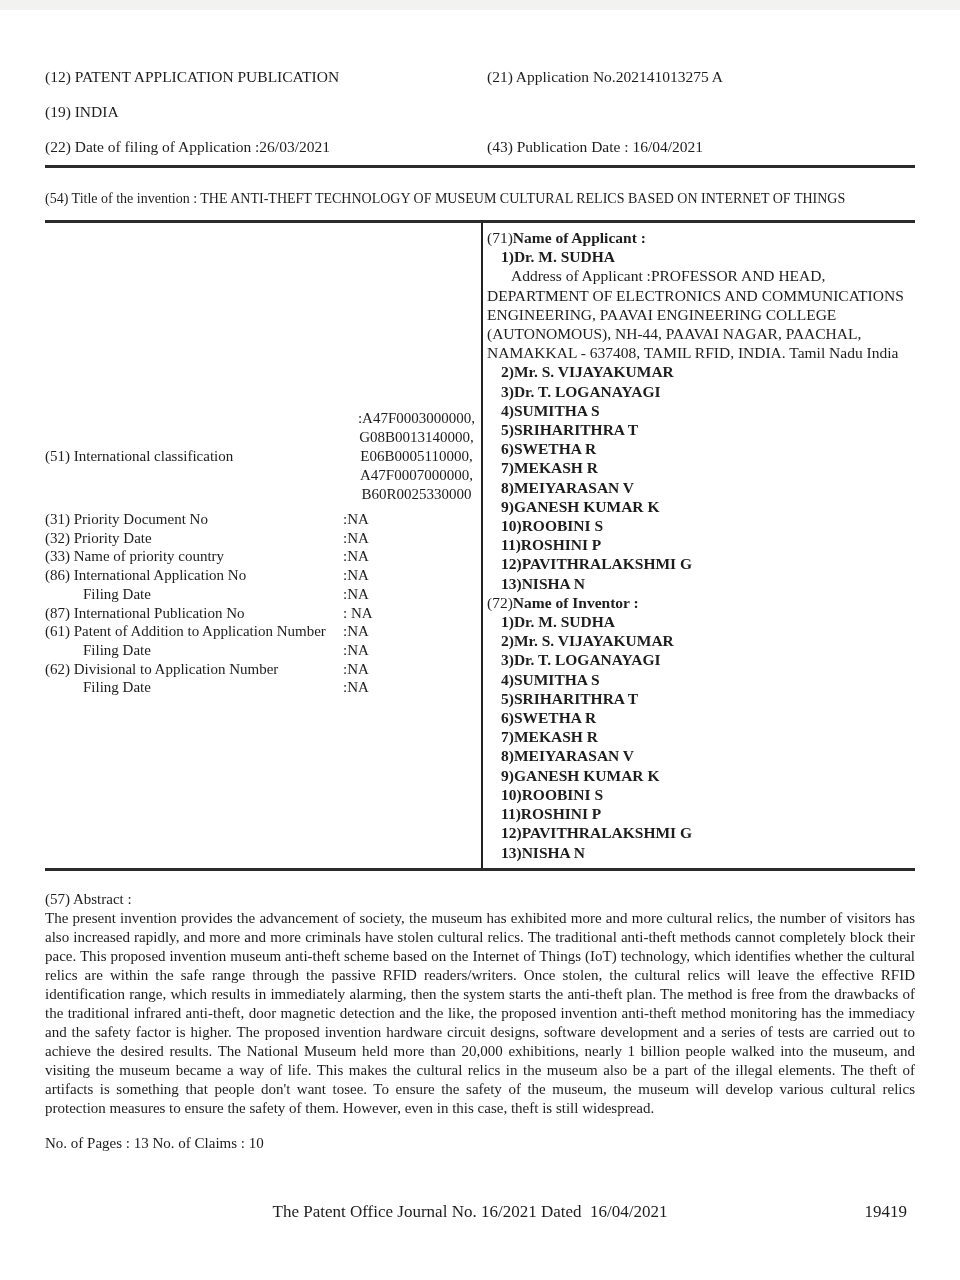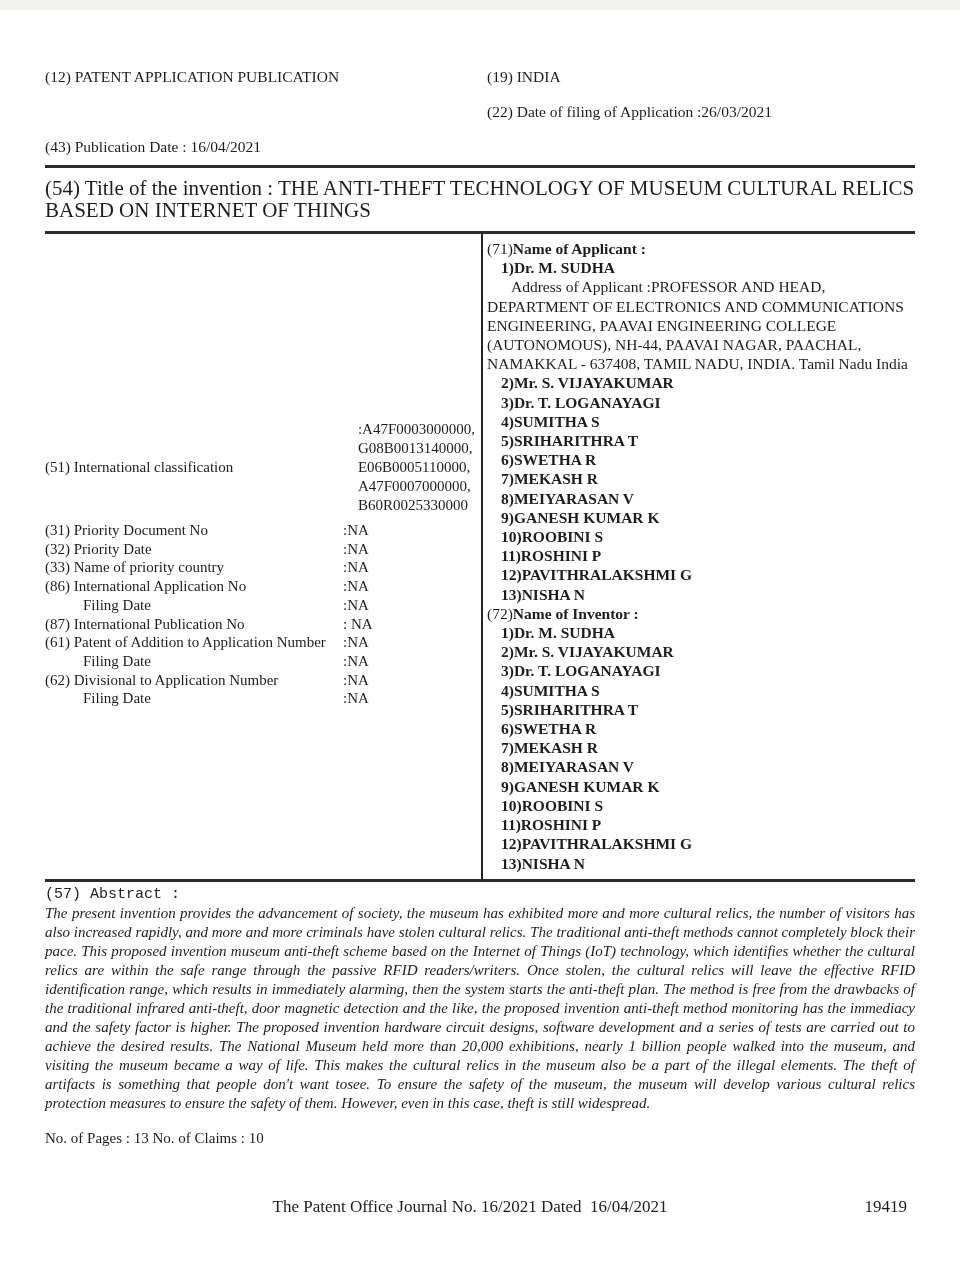--- a/index.html
+++ b/index.html
@@ -29,23 +29,23 @@
     font-size: 15.5px;
     line-height: 17px;
   }
   .rule {
     border-bottom: 3px solid #2b2b2b;
     margin-top: 10px;
   }
 
   
   .title-block {
-    font-size: 21px;
+    font-size: 14px;
     line-height: 22px;
-    padding: 9px 0 10px 0;
+    padding: 20px 0 10px 0;
   }
 
   
   .columns {
     display: flex;
     border-top: 3px solid #2b2b2b;
     border-bottom: 3px solid #2b2b2b;
   }
   .left-col {
     width: 438px;
@@ -55,21 +55,21 @@
     font-size: 15px;
   }
   .class-row {
     display: flex;
     align-items: center;
     margin-top: 186px;
   }
   .class-label { flex: 0 0 auto; }
   .class-codes {
     margin-left: auto;
-    text-align: left;
+    text-align: center;
     line-height: 19px;
   }
   .fields { margin-top: 6px; }
   .field-row {
     display: flex;
     line-height: 18.7px;
   }
   .field-label { flex: 0 0 auto; min-width: 298px; }
   .field-label.indent { padding-left: 38px; }
   .field-value { flex: 0 0 auto; text-align: right; }
@@ -85,28 +85,26 @@
   .rc-name { font-weight: bold; padding-left: 14px; }
   .address {
     font-weight: normal;
     text-indent: 24px;
   }
 
   
   .abstract-label {
     font-size: 15px;
     line-height: 19px;
-    margin-top: 3px;
-    font-family: Liberation Mono, monospace;
+    margin-top: 19px;
   }
   .abstract-text {
     font-size: 15px;
     line-height: 19px;
     text-align: justify;
-    font-style: italic;
   }
   .pages-claims {
     margin-top: 17px;
     font-size: 15px;
   }
 
   
   .footer {
     position: relative;
     margin-top: 50px;
@@ -125,20 +123,21 @@
 </style>
 </head>
 <body>
 
 <div class="top-strip"></div>
 
 <div class="page">
 
   <div class="header-grid">
     <div>(12) PATENT APPLICATION PUBLICATION</div>
+    <div>(21) Application No.202141013275 A</div>
     <div>(19) INDIA</div>
     <div></div>
     <div>(22) Date of filing of Application :26/03/2021</div>
     <div>(43) Publication Date : 16/04/2021</div>
   </div>
   <div class="rule"></div>
 
   <div class="title-block">(54) Title of the invention : THE ANTI-THEFT TECHNOLOGY OF MUSEUM CULTURAL RELICS BASED ON INTERNET OF THINGS</div>
 
   <div class="columns">
@@ -194,21 +193,21 @@
         <div class="field-row">
           <span class="field-label indent">Filing Date</span>
           <span class="field-value">:NA</span>
         </div>
       </div>
     </div>
 
     <div class="right-col">
       <div class="rc-heading"><span class="prefix">(71)</span><span>Name of Applicant :</span></div>
       <div class="rc-name">1)Dr. M. SUDHA</div>
-      <div class="address">Address of Applicant :PROFESSOR AND HEAD, DEPARTMENT OF ELECTRONICS AND COMMUNICATIONS ENGINEERING, PAAVAI ENGINEERING COLLEGE (AUTONOMOUS), NH-44, PAAVAI NAGAR, PAACHAL, NAMAKKAL - 637408, TAMIL NADU, INDIA. Tamil Nadu India</div>
+      <div class="address">Address of Applicant :PROFESSOR AND HEAD, DEPARTMENT OF ELECTRONICS AND COMMUNICATIONS ENGINEERING, PAAVAI ENGINEERING COLLEGE (AUTONOMOUS), NH-44, PAAVAI NAGAR, PAACHAL, NAMAKKAL - 637408, TAMIL RFID, INDIA. Tamil Nadu India</div>
       <div class="rc-name">2)Mr. S. VIJAYAKUMAR</div>
       <div class="rc-name">3)Dr. T. LOGANAYAGI</div>
       <div class="rc-name">4)SUMITHA S</div>
       <div class="rc-name">5)SRIHARITHRA T</div>
       <div class="rc-name">6)SWETHA R</div>
       <div class="rc-name">7)MEKASH R</div>
       <div class="rc-name">8)MEIYARASAN V</div>
       <div class="rc-name">9)GANESH KUMAR K</div>
       <div class="rc-name">10)ROOBINI S</div>
       <div class="rc-name">11)ROSHINI P</div>

